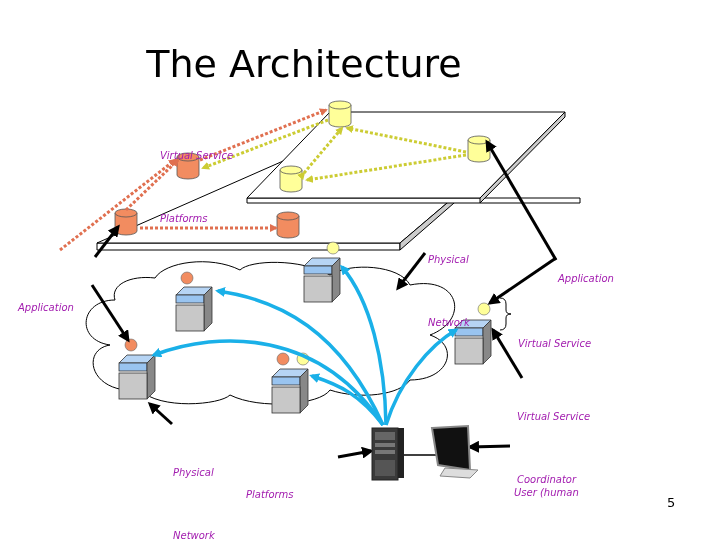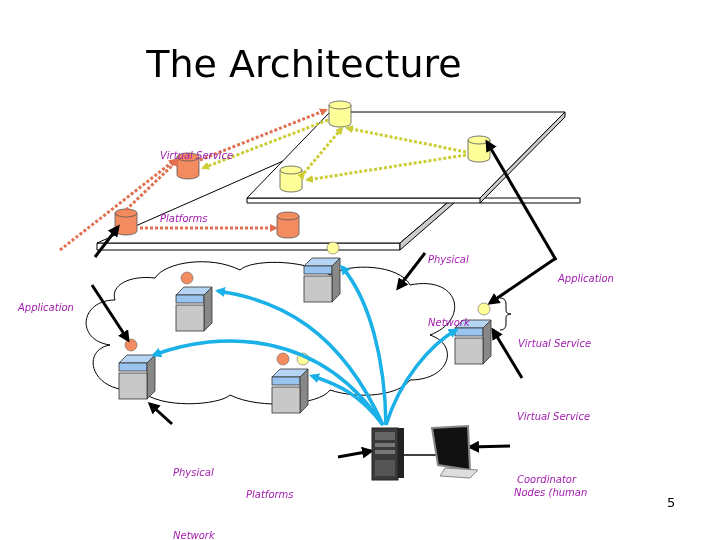--- a/index.html
+++ b/index.html
@@ -194,17 +194,17 @@
   <div>Network</div>
   
 </div>
 
 <div class="lbl" style="left:246px;top:442px;">
   <div>Platforms</div>
   
 </div>
 
 <div class="lbl" style="left:514px;top:440px;">
-  <div>Nodes (human</div>
+  <div>User (human</div>
   
 </div>
 
 <div class="pagenum">5</div>
 
 </body></html>

